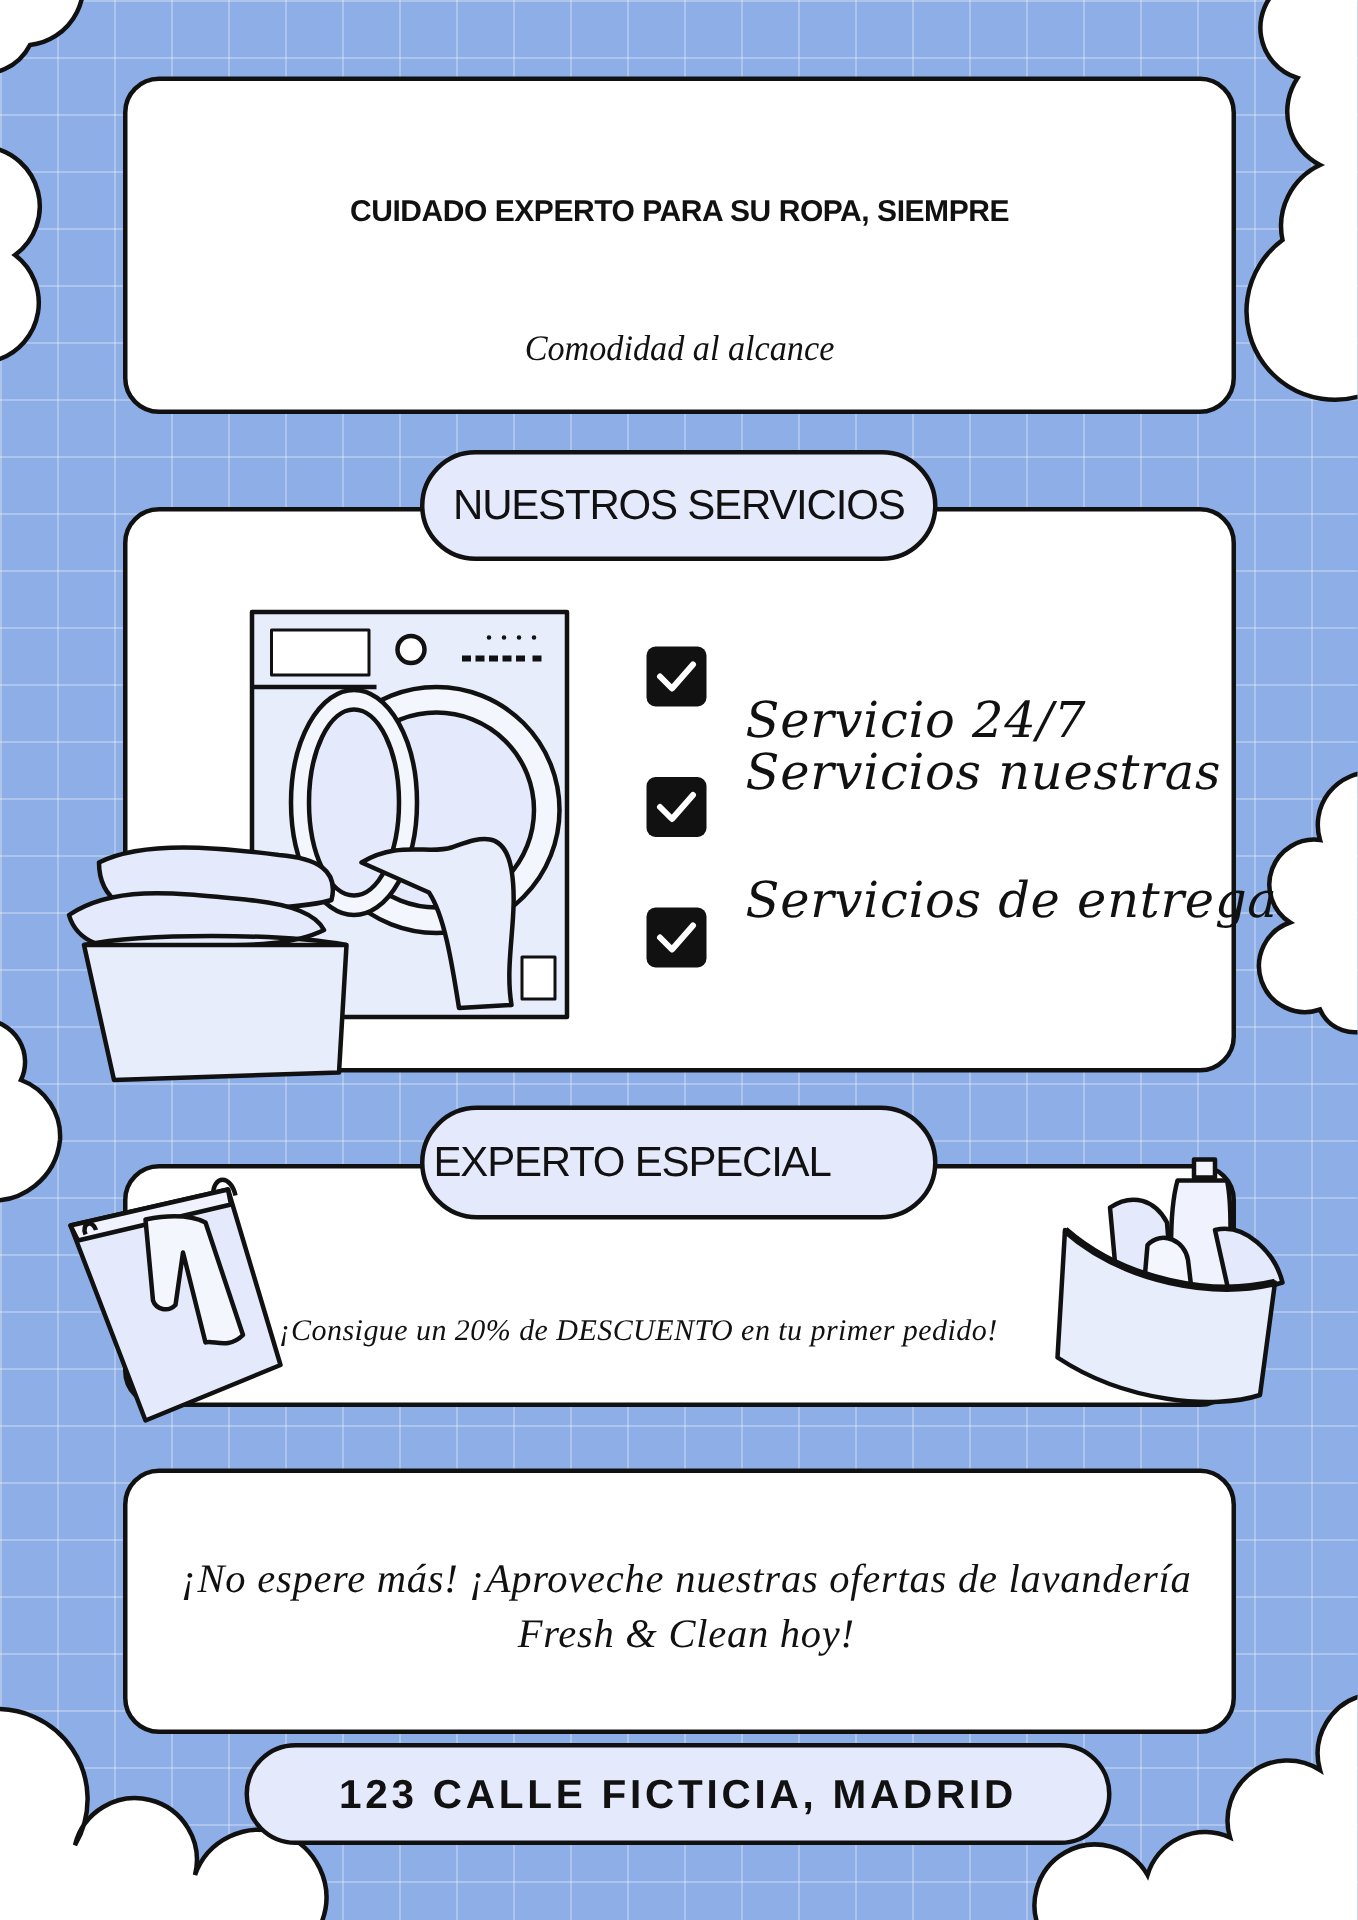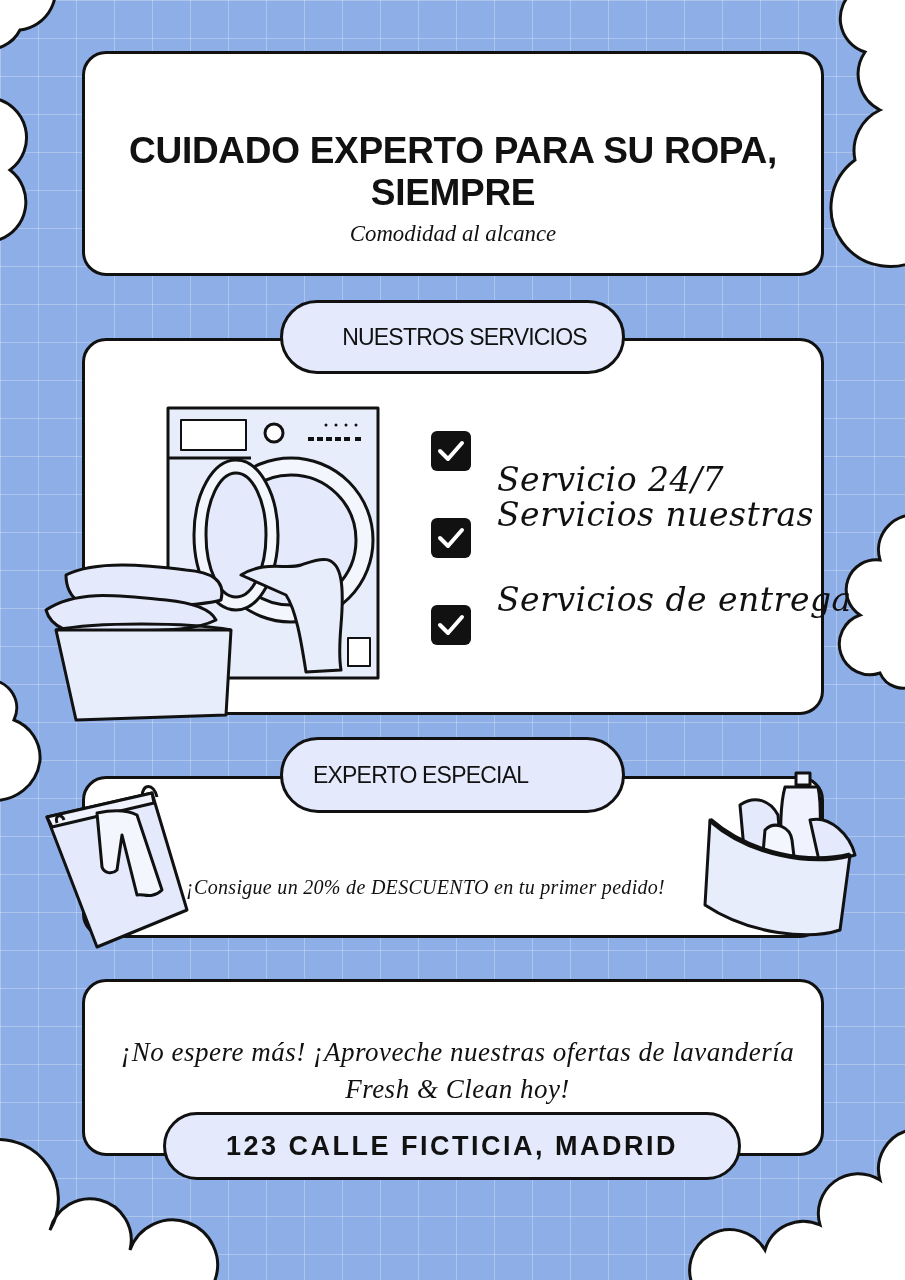--- a/index.html
+++ b/index.html
@@ -21,28 +21,28 @@
     }
     .pill {
       position: absolute; background: #e4eafb; border: 3px solid #111;
       border-radius: 40px; box-sizing: border-box;
       display: flex; align-items: center; justify-content: center;
       color: #111;
     }
     .hand { font-family: "DejaVu Sans", sans-serif; font-style: italic; font-weight: 300; margin-top: 21px; }
     .title {
       position: absolute; left: 0; right: 0; top: 76px; text-align: center;
-      font-size: 37px; font-weight: 700; letter-spacing: -0.3px;
+      font-size: 20px; font-weight: 700; letter-spacing: -0.3px;
     }
     .subtitle {
       position: absolute; left: 0; right: 0; top: 166px; text-align: center;
       font-size: 24px; font-family: "Liberation Serif", serif; font-style: italic;
       transform: scaleX(0.95);
     }
-    .pill-label { font-size: 23px; letter-spacing: -0.8px; font-family: "Liberation Sans", sans-serif; margin-left: 24px; }
+    .pill-label { font-size: 28px; letter-spacing: -0.8px; font-family: "Liberation Sans", sans-serif; }
     .service {
       position: absolute; display: flex; align-items: center;
     }
     .checkbox {
       width: 40px; height: 40px; background: #111; border-radius: 6px;
       display: flex; align-items: center; justify-content: center; flex: none;
     }
     .service-label {
       position: absolute; font-size: 33px; font-family: "DejaVu Serif", serif;
       font-style: italic; white-space: nowrap; letter-spacing: 0.5px;
@@ -191,15 +191,15 @@
       <path d="M110,55 C130,50 150,70 155,90 L120,100 Z"></path>
       <path d="M65,65 C75,55 90,62 92,75 L95,100 L62,100 Z" fill="#f4f6fd"></path>
       <path d="M10,55 C50,90 110,100 150,90 L140,165 C110,175 50,170 5,140 Z" fill="#e8edfb"></path>
       <path d="M10,55 C50,90 110,100 150,90" fill="none" stroke-width="5"></path>
     </g>
   </svg>
 </div>
 
 <div class="card" style="left:82px;top:979px;width:742px;height:177px;"></div>
 <div class="cta-text hand">¡No espere más! ¡Aproveche nuestras ofertas de lavandería Fresh &amp; Clean hoy!</div>
-<div class="pill" style="left:163px;top:1112px;width:578px;height:68px;justify-content:center;">
+<div class="pill" style="left:163px;top:1162px;width:578px;height:68px;justify-content:center;">
   <span class="address">123 CALLE FICTICIA, MADRID</span>
 </div>
 
 </body></html>

